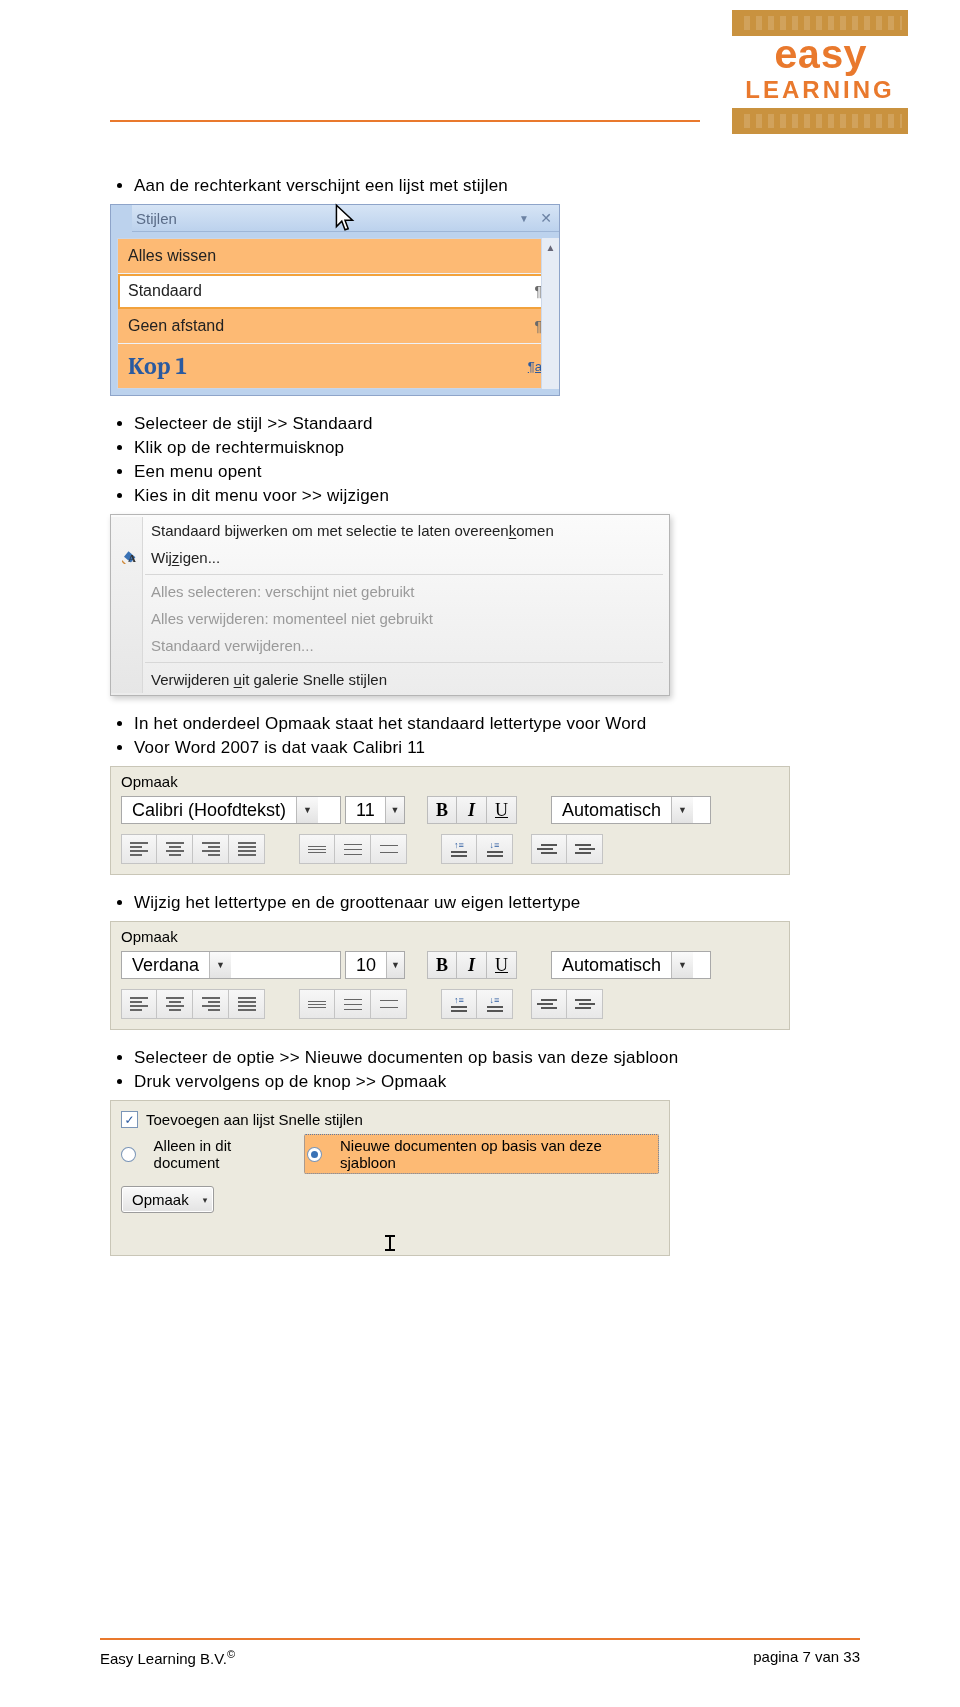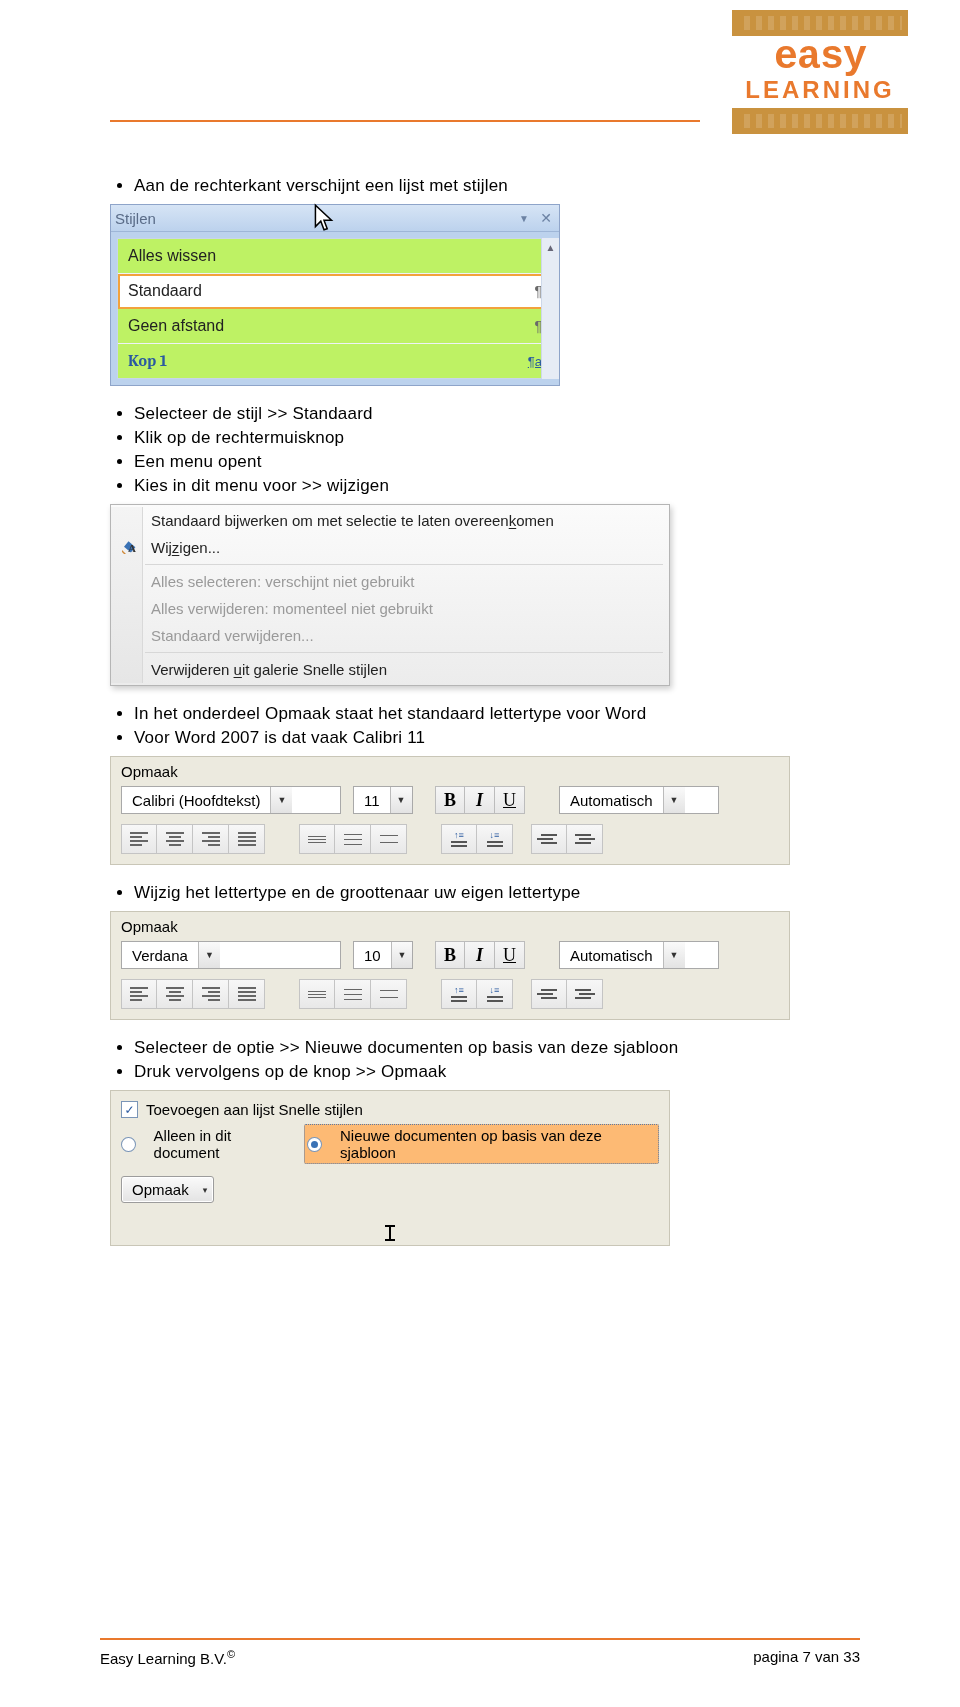--- a/index.html
+++ b/index.html
@@ -75,41 +75,42 @@
     background: #bcd2ed;
     font-family: "Segoe UI", Tahoma, sans-serif;
   }
   .sp-title {
     display: flex;
     align-items: center;
     padding: 4px 4px;
     border-bottom: 1px solid #9eb6d7;
     position: relative;
     background: linear-gradient(#d6e4f5,#bcd2ed);
+    margin-left: 21px;
   }
   .sp-title .title-text { flex:1; color:#5a6c88; font-size:15px; }
   .sp-title .caret { width:14px; height:14px; margin-right:6px; color:#6c82a3; font-size:10px; display:flex; align-items:center; justify-content:center;}
   .sp-title .close { width:18px; height:18px; display:flex; align-items:center; justify-content:center; color:#6c82a3; font-size:14px;}
   .sp-cursor {
     position:absolute; left:200px; top:-2px;
     width:26px; height:30px;
   }
-  .sp-body { background:#bef264; margin:6px; border:1px solid #c9d6e8; }
+  .sp-body { background:#fdba74; margin:6px; border:1px solid #c9d6e8; }
   .sp-row {
     display:flex; align-items:center;
     padding:8px 10px;
     border-bottom:1px solid #eef2f8;
     position:relative;
   }
   .sp-row:last-child { border-bottom:none;}
   .sp-row .label { flex:1; font-size:16px; color:#222;}
   .sp-row .mark { width:22px; color:#6a6a6a; text-align:right; font-size:14px;}
   .sp-row.selected { outline:2px solid #f2a23c; outline-offset:-2px; background:#fff;}
   .sp-row.input { }
-  .sp-row.heading .label { font-family:"Cambria",Georgia,serif; font-weight:700; color:#2a5aa0; font-size:16px;}
+  .sp-row.heading .label { font-family:"Cambria",Georgia,serif; font-weight:700; color:#2a5aa0; font-size:24px;}
   .sp-scroll {
     position:absolute; right:0; top:0; bottom:0; width:18px;
     background:#e6ecf5; border-left:1px solid #cdd8e9;
     display:flex; flex-direction:column; justify-content:flex-start;
   }
   .sp-scroll .arrow { height:18px; display:flex;align-items:center;justify-content:center;font-size:10px;color:#667;}
   .sp-body-wrap{ position:relative; }
 
   
   .ctxmenu {
@@ -149,24 +150,24 @@
     padding:6px 10px 10px 10px;
     font-family:"Segoe UI",Tahoma,sans-serif;
   }
   .op-label { font-size:15px; margin-bottom:6px; display:block;}
   .op-row1 { display:flex; align-items:center; gap:4px; margin-bottom:10px;}
   .combo {
     display:flex; align-items:center;
     background:#fff; border:1px solid #a9a9a9;
     height:28px;
   }
-  .combo .txt{ padding:0 10px; font-size:15px;}
+  .combo .txt{ padding:0 10px; font-size:18px;}
   .combo .dd { width:22px;height:100%;border-left:1px solid #bbb;display:flex;align-items:center;justify-content:center;background:linear-gradient(#fafafa,#e3e3e3);font-size:9px;color:#333;}
   .fc-font{ width:220px;}
-  .fc-size{ width:60px;margin-left:8px;}
+  .fc-size{ width:60px;}
   .fc-color{ width:160px; margin-left:30px;}
   .bui { display:flex; margin-left:18px;}
   .bui-btn{
     width:30px;height:28px;border:1px solid #bcbcbc;
     display:flex;align-items:center;justify-content:center;
     background:linear-gradient(#f6f6f6,#e7e7e7);font-family:"Times New Roman",serif;font-size:18px;
   }
   .bui-btn + .bui-btn{ border-left:none;}
   .bui-btn.b{font-weight:700;}
   .bui-btn.i{font-style:italic; font-weight:700;}

